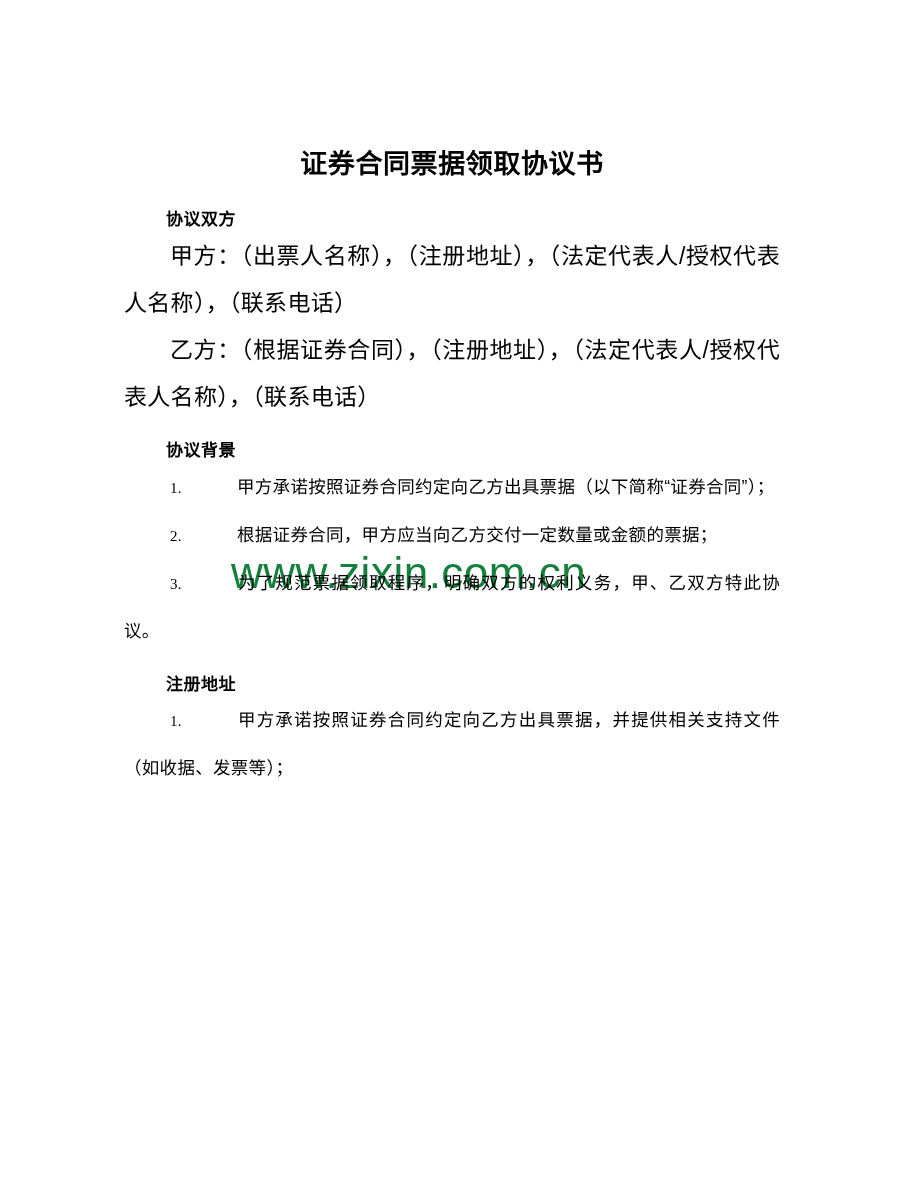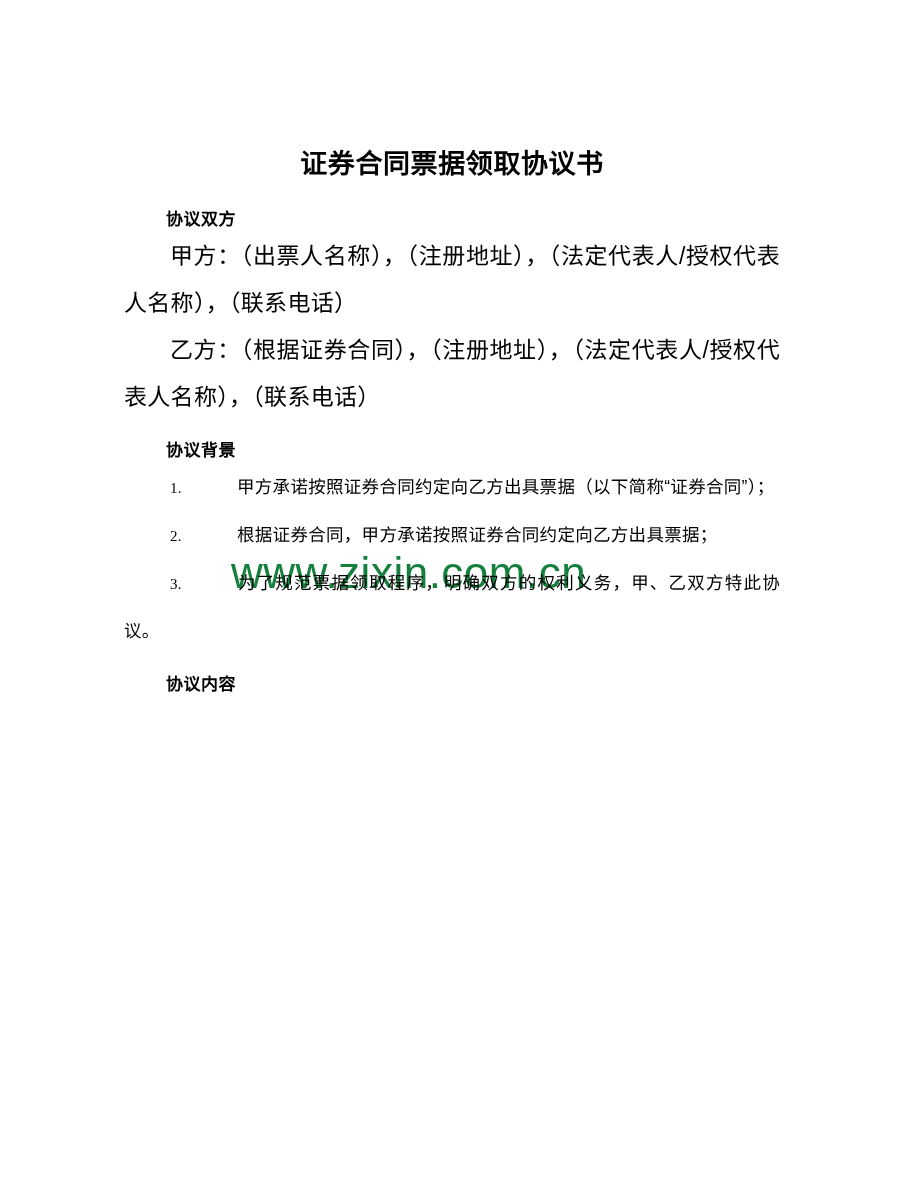--- a/index.html
+++ b/index.html
@@ -129,28 +129,31 @@
 
       <div class="gap-heading-top"></div>
 
       <h2 class="section-heading">协议背景</h2>
 
       <p class="list-item">
         <span class="num">1.</span><span class="txt">甲方承诺按照证券合同约定向乙方出具票据（以下简称“证券合同”）；</span>
       </p>
 
       <p class="list-item">
-        <span class="num">2.</span><span class="txt">根据证券合同，甲方承诺按照证券合同约定向乙方出具票据；</span>
+        <span class="num">2.</span><span class="txt">根据证券合同，甲方应当向乙方交付一定数量或金额的票据；</span>
       </p>
 
       <p class="list-item">
         <span class="num">3.</span><span class="txt">为了规范票据领取程序，明确双方的权利义务，甲、乙双方特此协议。</span>
       </p>
 
       <div class="gap-heading-top"></div>
 
-      <h2 class="section-heading">协议内容</h2>
+      <h2 class="section-heading">注册地址</h2>
 
+      <p class="list-item">
+        <span class="num">1.</span><span class="txt">甲方承诺按照证券合同约定向乙方出具票据，并提供相关支持文件（如收据、发票等）；</span>
+      </p>
 
 
     </div>
   </div>
 </div>
 
 </body></html>

